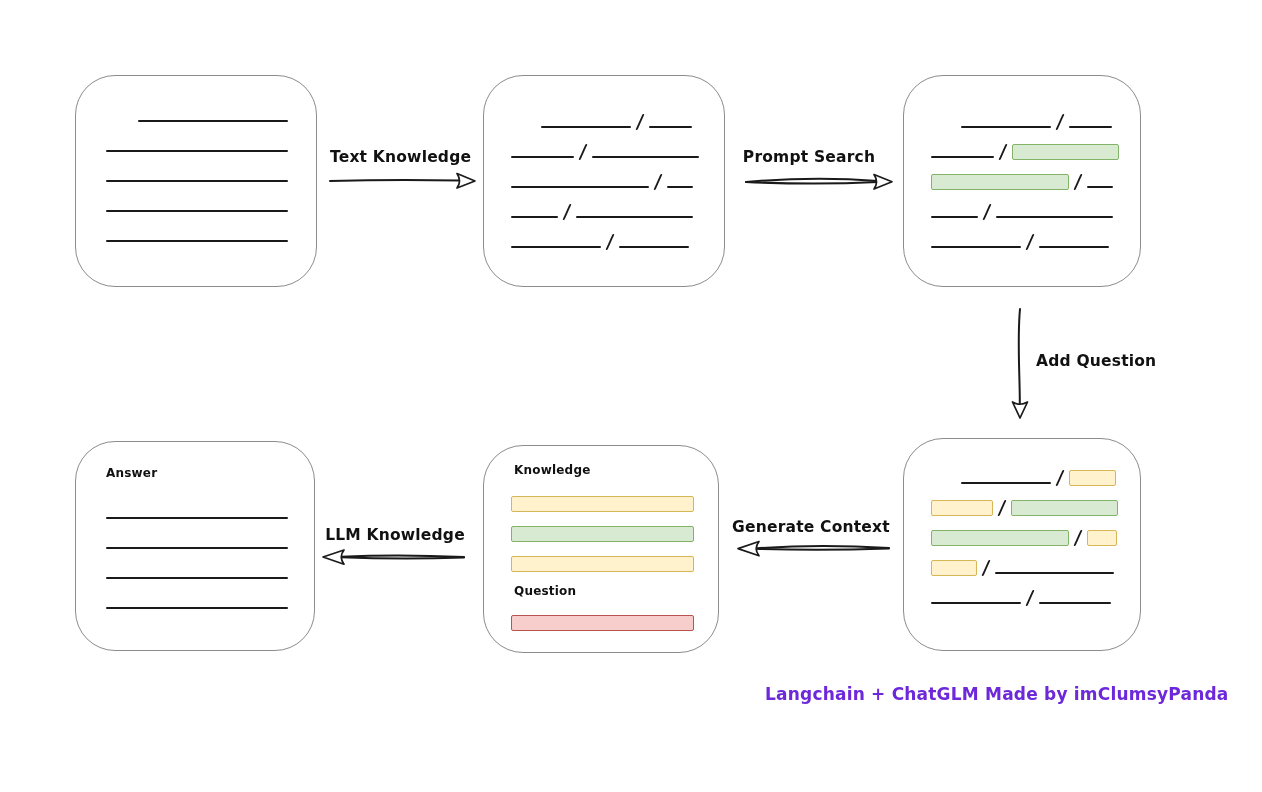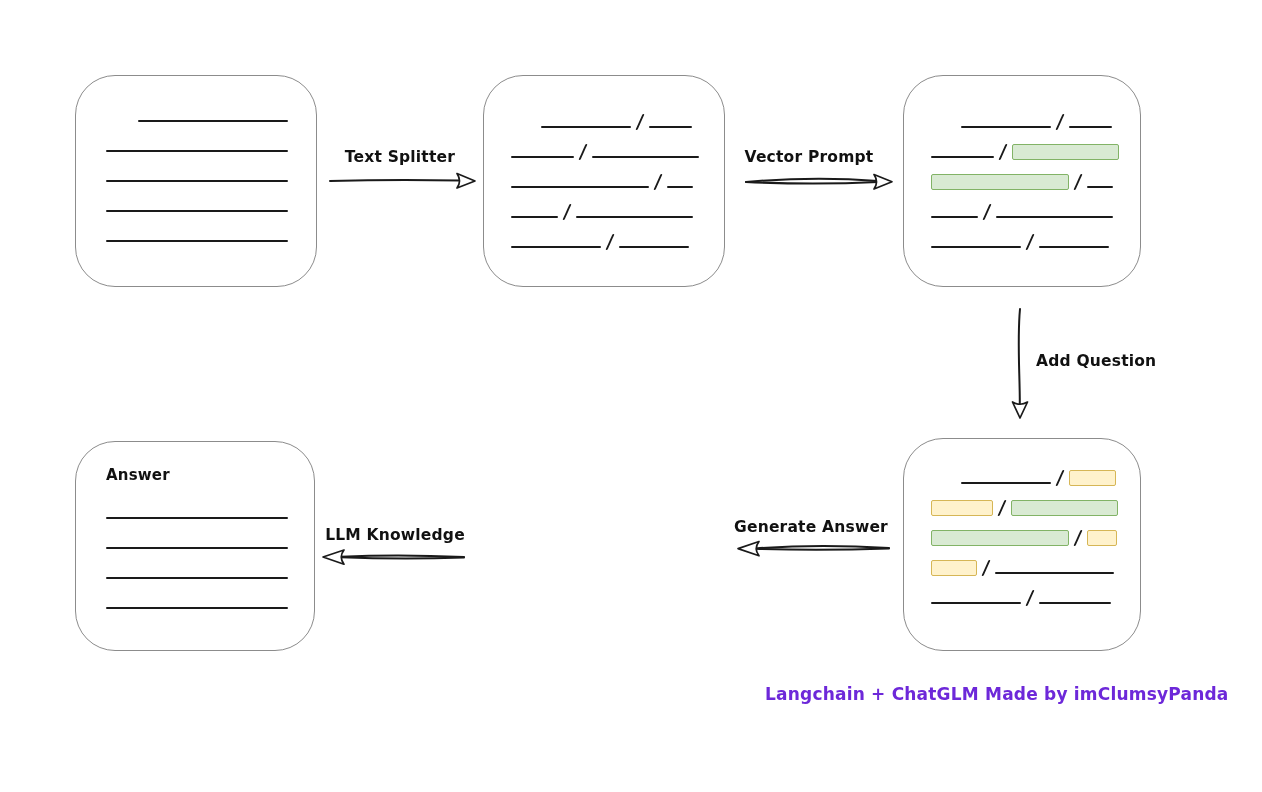--- a/index.html
+++ b/index.html
@@ -22,21 +22,21 @@
   .seg{flex:0 0 auto;}
   .seg-line{height:0;border-top:2px solid var(--line);border-radius:1px;}
   .seg-green,.seg-yellow{height:16px;border-radius:2px;margin-bottom:-2px;}
   .seg-green{background:var(--green-fill);border:1.5px solid var(--green-border);}
   .seg-yellow{background:var(--yellow-fill);border:1.5px solid var(--yellow-border);}
   .slash{
     flex:0 0 auto;width:2.4px;height:16px;background:var(--line);
     transform:skewX(-24deg);margin:0 8px -2px 8px;border-radius:1px;
   }
   .box-heading{
-    position:absolute;font-size:15px;font-weight:600;letter-spacing:.2px;color:#111;
+    position:absolute;font-size:12px;font-weight:600;letter-spacing:.2px;color:#111;
   }
   .bar{position:absolute;left:27px;width:183px;height:16px;border-radius:2px;}
   .bar-yellow{background:var(--yellow-fill);border:1.5px solid var(--yellow-border);}
   .bar-green{background:var(--green-fill);border:1.5px solid var(--green-border);}
   .bar-red{background:var(--red-fill);border:1.5px solid var(--red-border);}
   .arrow-label{
     position:absolute;font-size:15.5px;font-weight:600;letter-spacing:.2px;color:#111;
     text-align:center;white-space:nowrap;
   }
   .arrow-svg{position:absolute;overflow:visible;}
@@ -155,59 +155,69 @@
           <span class="seg seg-line" style="width: 119px;"></span>
         </div>
         <div class="seg-row" style="padding-left: 27px;">
           <span class="seg seg-line" style="width: 90px;"></span>
           <span class="slash"></span>
           <span class="seg seg-line" style="width: 72px;"></span>
         </div>
       </div>
   </div>
 
+  <div class="box" style="left:483px;top:445px;width:236px;height:208px">
+    <div class="box-heading" style="left:30px;top:17px">Knowledge</div>
+    <div></div>
+    <div class="box-heading" style="left:30px;top:138px">Question</div>
+    <div></div>
+  <div class="bar bar-yellow" style="top: 50px;"></div>
+      <div class="bar bar-green" style="top: 80px;"></div>
+      <div class="bar bar-yellow" style="top: 110px;"></div>
+      <div class="bar bar-red" style="top: 169px;"></div>
+    </div>
 
   <div class="box" style="left:75px;top:441px;width:240px;height:210px">
     <div class="box-heading" style="left:30px;top:24px">Answer</div>
     <div class="rows" style="padding-top:47px">
         <div class="seg-row" style="padding-left: 30px;">
           <span class="seg seg-line" style="width: 182px;"></span>
         </div>
         <div class="seg-row" style="padding-left: 30px;">
           <span class="seg seg-line" style="width: 182px;"></span>
         </div>
         <div class="seg-row" style="padding-left: 30px;">
           <span class="seg seg-line" style="width: 182px;"></span>
         </div>
         <div class="seg-row" style="padding-left: 30px;">
           <span class="seg seg-line" style="width: 182px;"></span>
         </div>
       </div>
   </div>
 
-  <div class="arrow-label" style="left:330px;top:148px;width:140px">Text Splitter</div>
+  <div class="arrow-label" style="left:330px;top:148px;width:140px">Text Knowledge</div>
   <svg class="arrow-svg" style="left:327px;top:168px" width="152" height="26" viewBox="0 0 152 26">
     <path d="M3 13 C 45 12, 100 12, 133 12.6"></path>
     <path class="head" d="M130 5.5 L148 13 L130 20 Q135 13 130 5.5 Z"></path>
   </svg>
 
-  <div class="arrow-label" style="left:739px;top:148px;width:140px">Vector Prompt</div>
+  <div class="arrow-label" style="left:739px;top:148px;width:140px">Prompt Search</div>
   <svg class="arrow-svg" style="left:742px;top:168px" width="155" height="26" viewBox="0 0 155 26">
     <path d="M4 14 Q 72 8 136 13"></path>
     <path d="M4 14 Q 72 17 136 14"></path>
     <path class="head" d="M132 6.5 L150 13.8 L132 21 Q137 13.8 132 6.5 Z"></path>
   </svg>
 
   <svg class="arrow-svg" style="left:1006px;top:306px" width="28" height="118" viewBox="0 0 28 118">
     <path d="M14 3 C 11 35, 14 70, 13.8 98"></path>
     <path class="head" d="M6.5 96 L14 112 L21.5 96 Q14 100.5 6.5 96 Z"></path>
   </svg>
   <div class="arrow-label" style="left:1036px;top:352px;text-align:left">Add Question</div>
 
-  <div class="arrow-label" style="left:731px;top:518px;width:160px">Generate Answer</div>
+  <div class="arrow-label" style="left:731px;top:518px;width:160px">Generate Context</div>
   <svg class="arrow-svg" style="left:733px;top:536px" width="160" height="26" viewBox="0 0 160 26">
     <path d="M156 12 Q 85 8 23 12.4"></path>
     <path d="M156 12.5 Q 85 15 23 12.8"></path>
     <path class="head" d="M26 5.5 L5 12.6 L26 19.8 Q20.5 12.6 26 5.5 Z"></path>
   </svg>
 
   <div class="arrow-label" style="left:325px;top:526px;width:140px">LLM Knowledge</div>
   <svg class="arrow-svg" style="left:318px;top:544px" width="150" height="26" viewBox="0 0 150 26">
     <path d="M146 13 Q 80 10 23 12.8"></path>
     <path d="M146 13.6 Q 80 15.6 23 13.2"></path>

